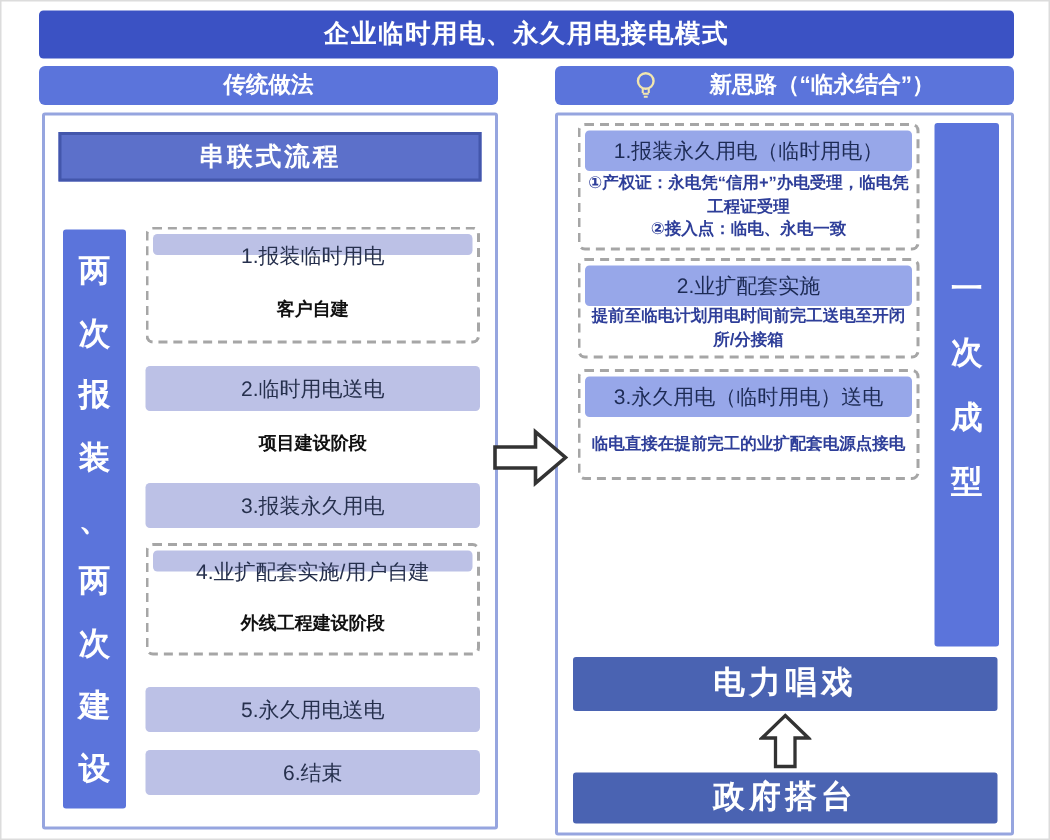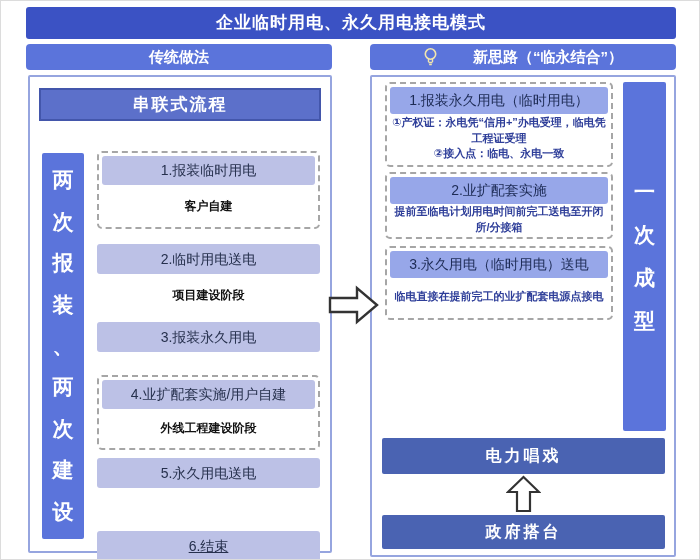--- a/index.html
+++ b/index.html
@@ -27,36 +27,36 @@
   .vbar{background:#5B74DB;border-radius:2px;color:#fff;font-weight:bold;font-size:21px;
         display:flex;flex-direction:column;align-items:center;}
   .vbar.left{left:41px;top:152px;width:42px;height:386px;justify-content:space-evenly;}
   .vbar.right{left:622px;top:81px;width:43px;height:349px;justify-content:center;gap:15px;}
 
   
   .stepbox{background:#BCC1E6;border-radius:3px;color:#26304d;font-size:14px;text-align:center;}
   .stepbox.l{left:96px;width:223px;height:30px;line-height:30px;}
   .dashed-group{border:2px dashed #A6A6A6;border-radius:5px;background:#fff;}
   .dashed-group.l{left:96px;width:223px;}
-  .dashed-group .head{position:absolute;left:3px;right:3px;top:3px;height:29px;background:#BCC1E6;
+  .dashed-group .head{position:absolute;left:3px;right:3px;top:3px;height:14px;background:#BCC1E6;
                       border-radius:3px;color:#26304d;font-size:14px;line-height:29px;text-align:center;}
   .dashed-group .note{position:absolute;left:4px;right:4px;bottom:0;top:32px;display:flex;align-items:center;
                       justify-content:center;color:#111;font-size:12px;font-weight:bold;}
   .float-note{left:96px;width:223px;text-align:center;color:#111;font-size:12px;font-weight:bold;}
 
   
   .dashed-group.r{left:384px;width:228px;}
   .dashed-group.r .head{height:27px;line-height:27px;background:#97A7E9;color:#1d2b55;font-size:14px;}
   .dashed-group.r .detail{position:absolute;left:5px;right:5px;top:30px;bottom:2px;display:flex;
                           flex-direction:column;align-items:center;justify-content:center;
                           color:#2E3E99;font-size:11px;font-weight:bold;line-height:1.45;text-align:center;}
   .stepbox.r5{left:384px;width:228px;height:28px;line-height:28px;background:#AFBDEF;color:#1d2b55;font-size:14px;}
 
   .stage-bar{left:381px;width:283px;background:#4A63B2;border-radius:2px;color:#fff;font-weight:bold;
-             font-size:16px;text-align:center;letter-spacing:3px;}
+             font-size:21px;text-align:center;letter-spacing:3px;}
   .stage-bar.power{top:437px;height:36px;line-height:36px;}
   .stage-bar.gov{top:514px;height:34px;line-height:34px;}
 
   .arrow-mid{left:327px;top:282px;width:52px;height:44px;}
   .arrow-up{left:505px;top:474px;width:35px;height:38px;}
   svg{display:block;}
 </style>
 </head>
 <body>
 
@@ -98,27 +98,27 @@
     <div class="head">1.报装临时用电</div>
     <div class="note">客户自建</div>
   </div>
 
   <div class="abs stepbox l" style="top:243px;">2.临时用电送电</div>
 
   <div class="abs float-note" style="top:286px;">项目建设阶段</div>
 
   <div class="abs stepbox l" style="top:321px;">3.报装永久用电</div>
 
-  <div class="abs dashed-group l" style="top:374px;height:75px;">
+  <div class="abs dashed-group l" style="top:361px;height:75px;">
     <div class="head">4.业扩配套实施/用户自建</div>
     <div class="note">外线工程建设阶段</div>
   </div>
 
   <div class="abs stepbox l" style="top:457px;">5.永久用电送电</div>
-  <div class="abs stepbox l" style="top:530px;text-decoration:underline;">6.结束</div>
+  <div class="abs stepbox l" style="top:499px;">6.结束</div>
 
   <div class="abs arrow-mid">
     <svg width="52" height="44" viewBox="0 0 52 44">
       <polygon points="2,15 29,15 29,5 49,22 29,39 29,29 2,29" fill="#fff" stroke="#333" stroke-width="2.4" stroke-linejoin="miter"></polygon>
     </svg>
   </div>
 
   <div class="abs dashed-group r" style="top:81px;height:85px;">
     <div class="head">1.报装永久用电（临时用电）</div>
     <div class="detail">

